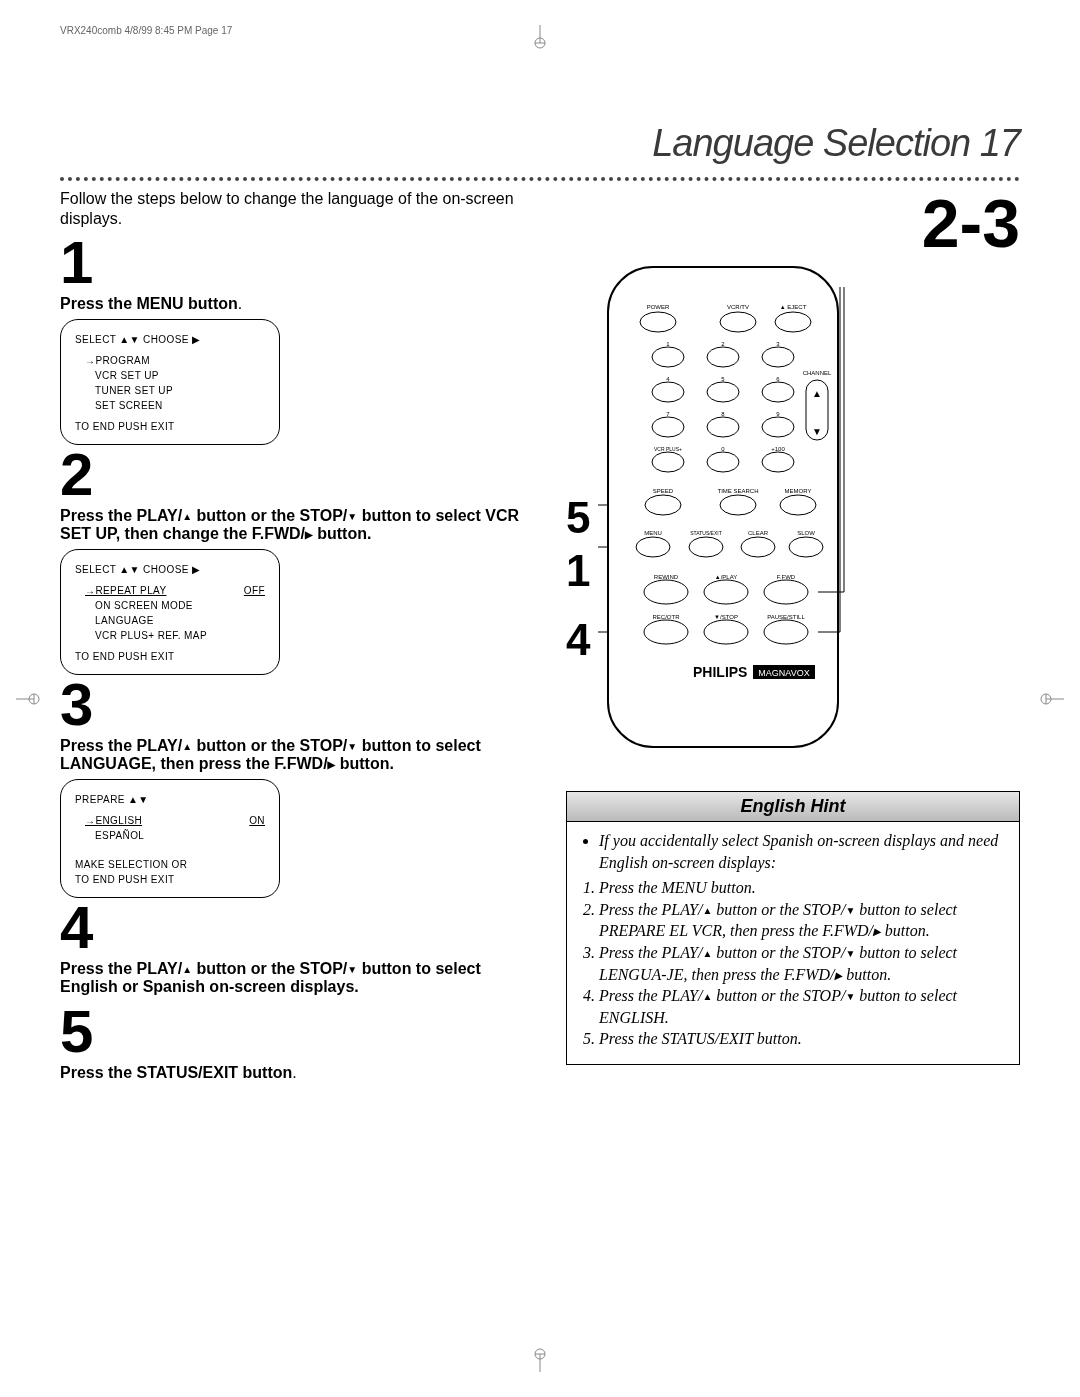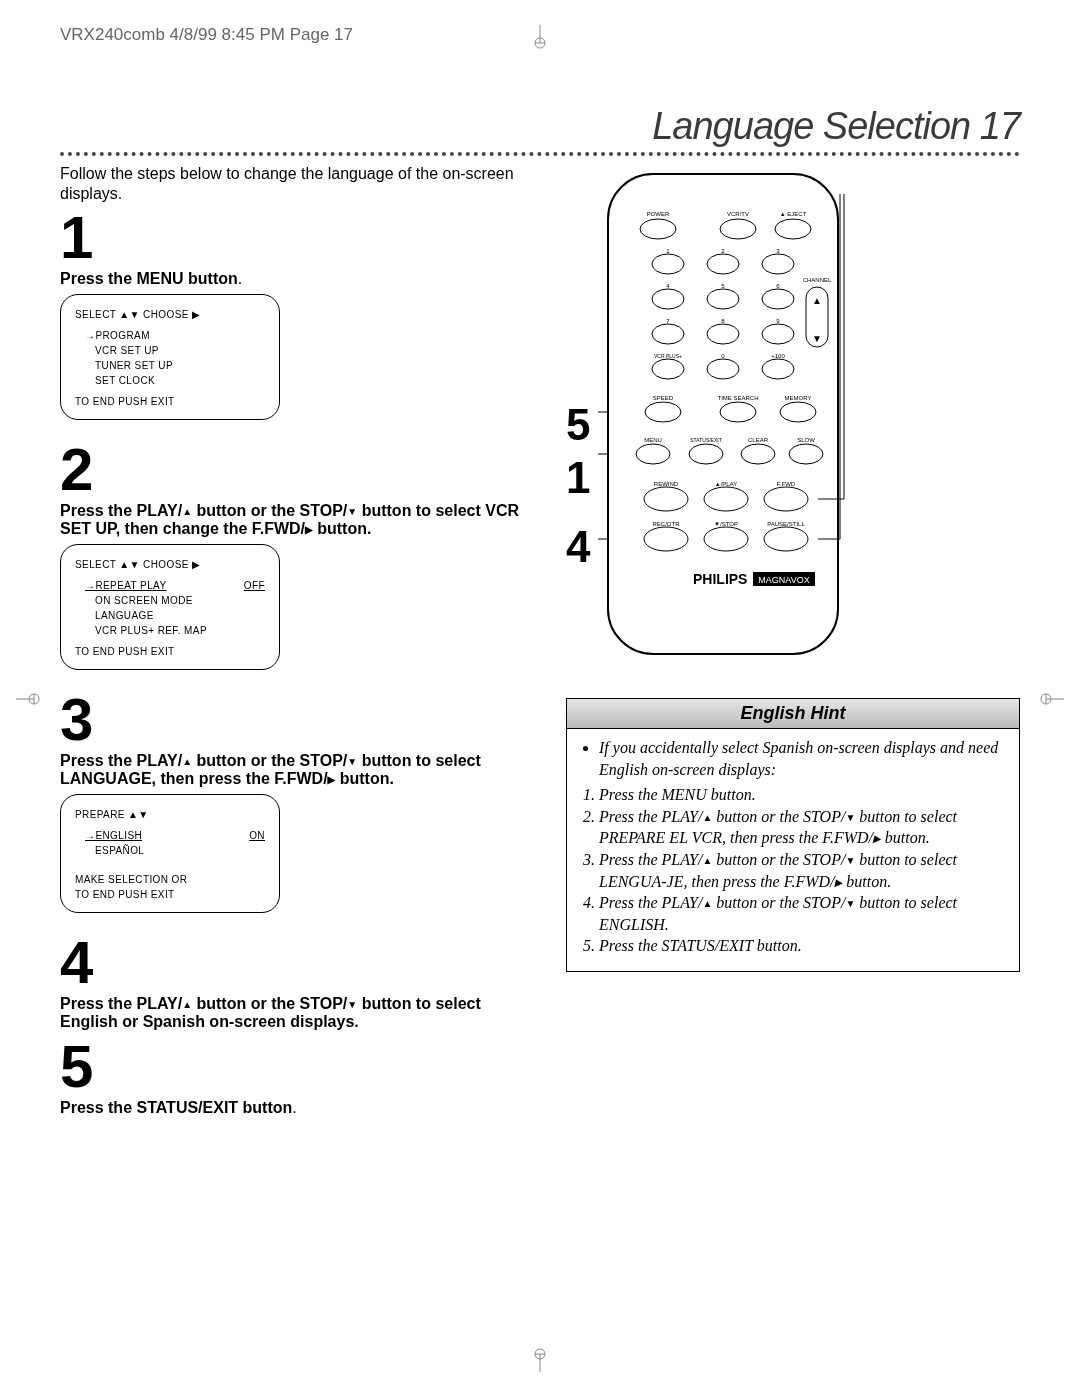--- a/index.html
+++ b/index.html
@@ -11,39 +11,39 @@
   width: 1080px;
 }
 .page {
   position: relative;
   width: 1080px;
   height: 1397px;
   box-sizing: border-box;
   padding: 25px 60px 40px 60px;
 }
 .top-line {
-  font-size: 17px;
+  font-size: 10px;
   color: #666;
-  margin-bottom: 60px;
+  margin-bottom: 86px;
 }
 .crop-mark {
   position: absolute;
 }
 .crop-top { left: 50%; top: 25px; transform: translateX(-50%); }
 .crop-right { right: 18px; top: 50%; transform: translateY(-50%) rotate(90deg); }
 .crop-bottom { left: 50%; bottom: 25px; transform: translateX(-50%) rotate(180deg);}
 .crop-left { left: 18px; top: 50%; transform: translateY(-50%) rotate(-90deg);}
 .title-row {
   text-align: right;
   font-style: italic;
   font-family: 'Arial Narrow', Arial, sans-serif;
   font-size: 38px;
   color: #3a3a3a;
   letter-spacing: -1px;
-  margin-bottom: 4px;
+  margin-bottom: 12px;
 }
 .dotrule {
   border: none;
   border-top: 4px dotted #444;
   margin: 0 0 8px 0;
 }
 .columns {
   display: flex;
   gap: 36px;
 }
@@ -71,21 +71,21 @@
 }
 .steptext .normal { font-weight: normal; }
 .screenbox {
   border: 1px solid #000;
   border-radius: 18px;
   padding: 12px 14px 10px 14px;
   font-size: 10px;
   line-height: 1.5;
   font-family: Arial, sans-serif;
   width: 190px;
-  margin: 4px 0 20px 0;
+  margin: 4px 0 0 0;
   letter-spacing: 0.4px;
 }
 .screenbox .row-right { display: flex; justify-content: space-between; text-decoration: underline; }
 .bignum-right {
   font-size: 68px;
   font-weight: bold;
   text-align: right;
   line-height: 1;
 }
 .ref-numcol {
@@ -177,21 +177,21 @@
       <div class="stepnum">1</div>
       <div class="steptext">
         <span>Press the MENU button</span><span class="normal">.</span>
       </div>
       <div class="screenbox">
         <div>SELECT ▲▼ CHOOSE ▶</div>
         <div style="height:6px"></div>
         <div style="padding-left:10px">→PROGRAM</div>
         <div style="padding-left:20px">VCR SET UP</div>
         <div style="padding-left:20px">TUNER SET UP</div>
-        <div style="padding-left:20px">SET CLOCK</div>
+        <div style="padding-left:20px">SET SCREEN</div>
         <div style="height:6px"></div>
         <div>TO END PUSH EXIT</div>
       </div>
 
       <div class="stepnum">2</div>
       <div class="steptext">
         <span>Press the PLAY/</span><span class="tri">▲</span><span> button or the STOP/</span><span class="tri">▼</span><span> button to select VCR SET UP, then change the F.FWD/</span><span class="tri">▶</span><span> button.</span>
       </div>
       <div class="screenbox">
         <div>SELECT ▲▼ CHOOSE ▶</div>
@@ -229,20 +229,21 @@
         <span>Press the PLAY/</span><span class="tri">▲</span><span> button or the STOP/</span><span class="tri">▼</span><span> button to select English or Spanish on-screen displays.</span>
       </div>
 
       <div class="stepnum">5</div>
       <div class="steptext">
         <span>Press the STATUS/EXIT button</span><span class="normal">.</span>
       </div>
     </div>
 
     <div class="right-col">
+      <div class="bignum-right">2-3</div>
 
       <div class="remote-wrap">
         <div class="ref-numcol">
           <div>5</div>
           <div>1</div>
           <div style="height:16px"></div>
           <div>4</div>
         </div>
 
         <div class="remote-block">

